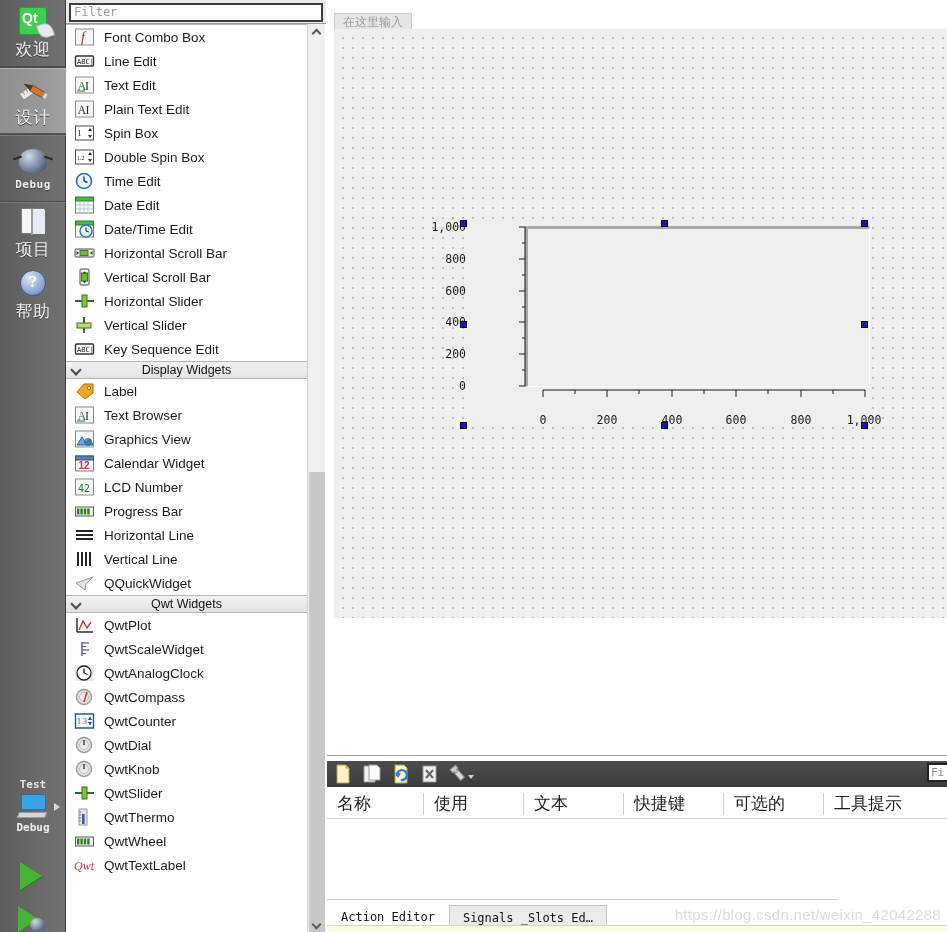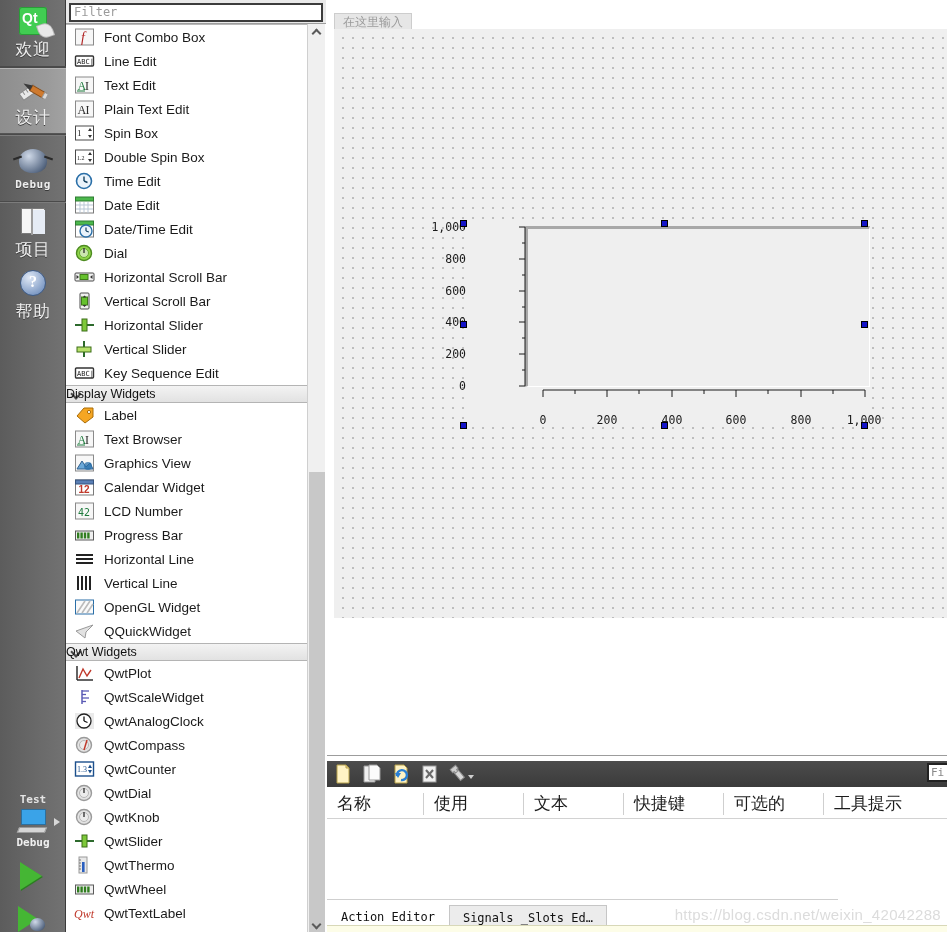--- a/index.html
+++ b/index.html
@@ -157,21 +157,21 @@
     cursor:pointer;
   }
   .whead .chev {
     margin-left:6px; width:10px; height:10px; position:relative;
   }
   .whead .chev:before {
     content:""; position:absolute; left:0; top:1px;
     width:6px; height:6px; border-right:2px solid #4a4a4a; border-bottom:2px solid #4a4a4a;
     transform: rotate(45deg);
   }
-  .whead .htext { position:absolute; left:0; right:0; font-weight:normal; }
+  .whead .htext { position:absolute; left:0; right:0; text-align:center; font-weight:normal; }
 
   
   .wi { width:21px; height:18px; position:relative; flex:0 0 21px; }
 
   
   #wscroll {
     position:absolute; left:241px; top:24px;
     width:18px; height:908px;
     background:#f0f0f0; border-left:1px solid #cfcfcf;
   }
@@ -353,21 +353,21 @@
       <div class="mi-label">项目</div>
     </div>
 
     <div class="mode-item" style="height:62px">
       <div class="mi-icon" style="display:flex;align-items:center;justify-content:center">
         <div class="ic-help"></div>
       </div>
       <div class="mi-label">帮助</div>
     </div>
 
-    <div style="position:absolute;left:0;top:778px;width:66px;height:78px;margin-top:15px;">
+    <div style="position:absolute;left:0;top:778px;width:66px;height:78px;">
       <div style="text-align:center;font-size:11px;color:#e4e4e4;font-family:'DejaVu Sans Mono',monospace;font-weight:bold;">Test</div>
       <div style="position:relative;display:flex;justify-content:center;margin-top:3px;">
         <div class="ic-monitor">
             <div class="scr"></div>
             <div class="kbd"></div>
           </div>
         <div style="position:absolute;right:6px;top:9px;width:0;height:0;border-left:6px solid #d8d8d8;border-top:4px solid transparent;border-bottom:4px solid transparent;"></div>
       </div>
       <div style="text-align:center;font-size:11px;color:#f0f0f0;margin-top:3px;font-family:'DejaVu Sans Mono',monospace;font-weight:bold;">Debug</div>
     </div>
@@ -465,28 +465,20 @@
               <rect x="1.5" y="3" width="18" height="14" fill="#fff" stroke="#7a7a7a"></rect>
               <rect x="1.5" y="1" width="18" height="4" fill="#4cb84c" stroke="#2e7d32"></rect>
               <circle cx="12" cy="11" r="6" fill="#eaf3fb" stroke="#2a6fa8" stroke-width="1.4"></circle>
               <line x1="12" y1="11" x2="12" y2="7.5" stroke="#14405f" stroke-width="1.2"></line>
               <line x1="12" y1="11" x2="14.8" y2="12" stroke="#14405f" stroke-width="1.2"></line>
             </svg></span>
           <span class="wlabel">Date/Time Edit</span>
         </div>
         <div class="wrow">
           <span class="wi"><svg width="21" height="18" viewBox="0 0 21 18">
-              <circle cx="10" cy="9" r="7.5" fill="#8fd44a" stroke="#4d8b20" stroke-width="1.4"></circle>
-              <circle cx="10" cy="9" r="4.5" fill="#f3f3f3" stroke="#4d8b20" opacity="0.6"></circle>
-              <line x1="10" y1="9" x2="10" y2="4" stroke="#3a3a3a" stroke-width="1.4"></line>
-            </svg></span>
-          <span class="wlabel">Dial</span>
-        </div>
-        <div class="wrow">
-          <span class="wi"><svg width="21" height="18" viewBox="0 0 21 18">
               <rect x="1" y="5" width="19" height="8" rx="1" fill="#f0f0f0" stroke="#4a4a4a"></rect>
               <rect x="6" y="6.5" width="8" height="5" fill="#66c12e" stroke="#3e7d18"></rect>
               <polygon points="5,9 2.5,7 2.5,11" fill="#333"></polygon>
               <polygon points="16,9 18.5,7 18.5,11" fill="#333"></polygon>
             </svg></span>
           <span class="wlabel">Horizontal Scroll Bar</span>
         </div>
         <div class="wrow">
           <span class="wi"><svg width="21" height="18" viewBox="0 0 21 18">
               <rect x="6" y="1" width="9" height="16" rx="1" fill="#f0f0f0" stroke="#4a4a4a"></rect>
@@ -585,31 +577,20 @@
         <div class="wrow">
           <span class="wi"><svg width="21" height="18" viewBox="0 0 21 18">
               <g fill="#222">
                 <rect x="3" y="2" width="2" height="14"></rect>
                 <rect x="7" y="2" width="2" height="14"></rect>
                 <rect x="11" y="2" width="2" height="14"></rect>
                 <rect x="15" y="2" width="2" height="14"></rect>
               </g>
             </svg></span>
           <span class="wlabel">Vertical Line</span>
-        </div>
-        <div class="wrow">
-          <span class="wi"><svg width="21" height="18" viewBox="0 0 21 18">
-              <rect x="1.5" y="2" width="18" height="14" fill="#fafafa" stroke="#2a6fa8"></rect>
-              <g stroke="#bbb" stroke-width="1.6">
-                <line x1="3" y1="15" x2="11" y2="3"></line>
-                <line x1="8" y1="15" x2="16" y2="3"></line>
-                <line x1="13" y1="15" x2="19" y2="6"></line>
-              </g>
-            </svg></span>
-          <span class="wlabel">OpenGL Widget</span>
         </div>
         <div class="wrow">
           <span class="wi"><svg width="21" height="18" viewBox="0 0 21 18">
               <polygon points="2,9 19,3 12,10 11,16" fill="#e2e2e2" stroke="#9a9a9a"></polygon>
             </svg></span>
           <span class="wlabel">QQuickWidget</span>
         </div>
         <div class="whead">
           <span class="chev"></span>
           <span class="htext">Qwt Widgets</span>

